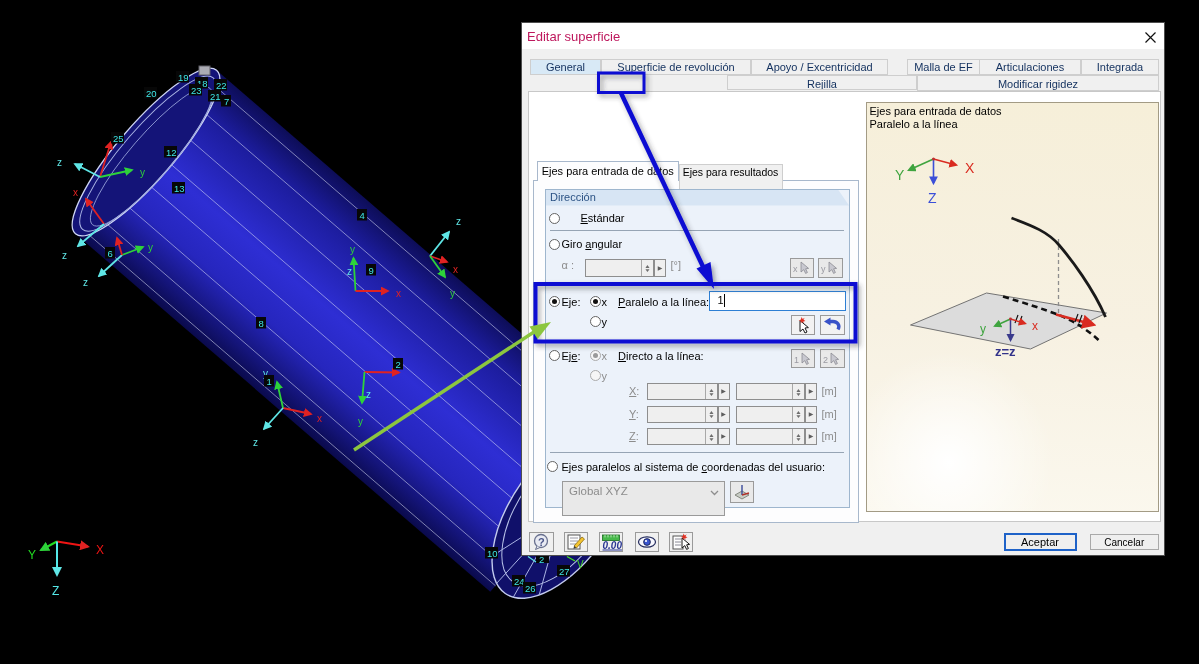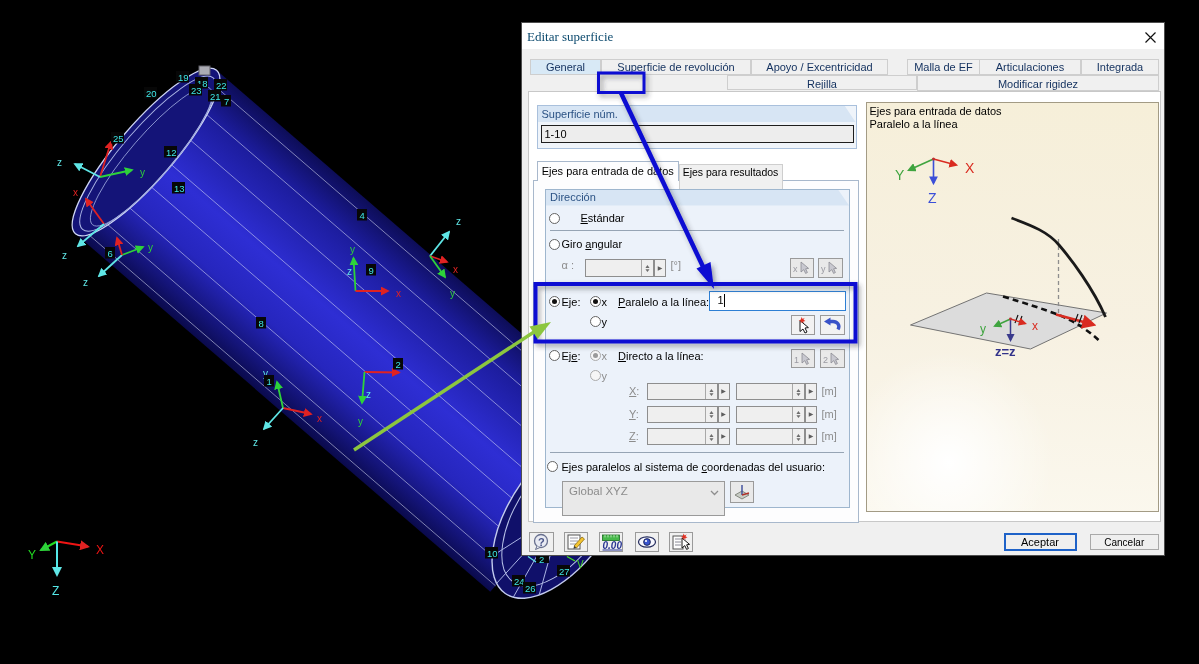--- a/index.html
+++ b/index.html
@@ -183,45 +183,37 @@
     <rect x="536" y="556" width="13" height="7" fill="#070707"></rect>
     <text x="539" y="563" fill="#3EE8E8" font-size="9.5">2</text>
     <line x1="567" y1="556.5" x2="575" y2="561" stroke="#49E020" stroke-width="1.4"></line>
     <line x1="528" y1="556.5" x2="536" y2="562" stroke="#5FE6E6" stroke-width="1.2"></line>
   </g>
 </svg>
 
 <div id="dlg">
 
   <div style="position:absolute;left:0;top:0;width:642px;height:26px;background:#fff;"></div>
-  <div class="lb" style="left:5px;top:7px;font-size:13px;color:#0c4a6e;font-family:Liberation Serif, serif;">Editar superficie</div>
+  <div class="lb" style="left:5px;top:7px;font-size:13px;color:#be185d;">Editar superficie</div>
   <svg style="position:absolute;left:622px;top:8px;" width="13" height="13" viewBox="0 0 13 13">
     <path d="M1.5,1.5 L11.5,11.5 M11.5,1.5 L1.5,11.5" stroke="#111" stroke-width="1.2"></path>
   </svg>
 
   <div class="tab" style="left:8px;top:36px;width:71px;height:15.5px;line-height:15px;background:#D8E9F6;">General</div>
   <div class="tab" style="left:79px;top:36px;width:150px;height:15.5px;line-height:15px;">Superficie de revolución</div>
   <div class="tab" style="left:229px;top:36px;width:137px;height:15.5px;line-height:15px;">Apoyo / Excentricidad</div>
   <div class="tab" style="left:366px;top:36px;width:73px;height:15.5px;line-height:15px;margin-left:19px;">Malla de EF</div>
   <div class="tab" style="left:457px;top:36px;width:102px;height:15.5px;line-height:15px;">Articulaciones</div>
   <div class="tab" style="left:559px;top:36px;width:78px;height:15.5px;line-height:15px;">Integrada</div>
 
   <div style="position:absolute;left:6px;top:68px;width:633px;height:431px;background:#FFFFFF;border:1px solid #C8C8C8;"></div>
 
   <div class="tab" style="left:205px;top:51.5px;width:190px;height:15px;line-height:16px;text-decoration:underline;">Rejilla</div>
   <div class="tab" style="left:395px;top:51.5px;width:242px;height:16.5px;line-height:16px;">Modificar rigidez</div>
 
-  <div style="position:absolute;left:14.5px;top:81.5px;width:320px;height:44.5px;background:#EFF4FA;border:1px solid #A9C0DC;">
-    <div style="position:absolute;left:0;top:0;width:100%;height:16.5px;background:#D7E5F4;
-      clip-path:polygon(0 0, calc(100% - 11px) 0, 100% 100%, 0 100%);"></div>
-    <div class="lb nv" style="left:4px;top:2px;">Superficie núm.</div>
-    <div style="position:absolute;left:3px;top:19.5px;width:313px;height:18px;background:#EDEDED;border:1px solid #1E1E1E;">
-      <div class="lb" style="left:3px;top:1.5px;">1-10</div>
-    </div>
-  </div>
 
   <div style="position:absolute;left:10.5px;top:156.5px;width:326px;height:343px;background:#FDFDFE;border:1px solid #A8B8CC;"></div>
 
   <div class="tab" style="left:156.5px;top:141px;width:104px;height:28px;line-height:15px;color:#000;font-size:10.5px;">Ejes para resultados</div>
   <div class="tab" style="left:15px;top:138px;width:141.5px;height:19.5px;line-height:18px;background:#FDFDFE;border-bottom:none;color:#000;border-color:#A8B8CC;">Ejes para entrada de datos</div>
 
   <div style="position:absolute;left:23px;top:165.5px;width:305px;height:319.5px;background:#ECF2FA;border:1px solid #9EB6CE;">
     <div style="position:absolute;left:0;top:0;width:100%;height:16px;background:#D7E5F4;
       clip-path:polygon(0 0, calc(100% - 11px) 0, 100% 100%, 0 100%);"></div>
     <div class="lb nv" style="left:4px;top:1.5px;">Dirección</div>

